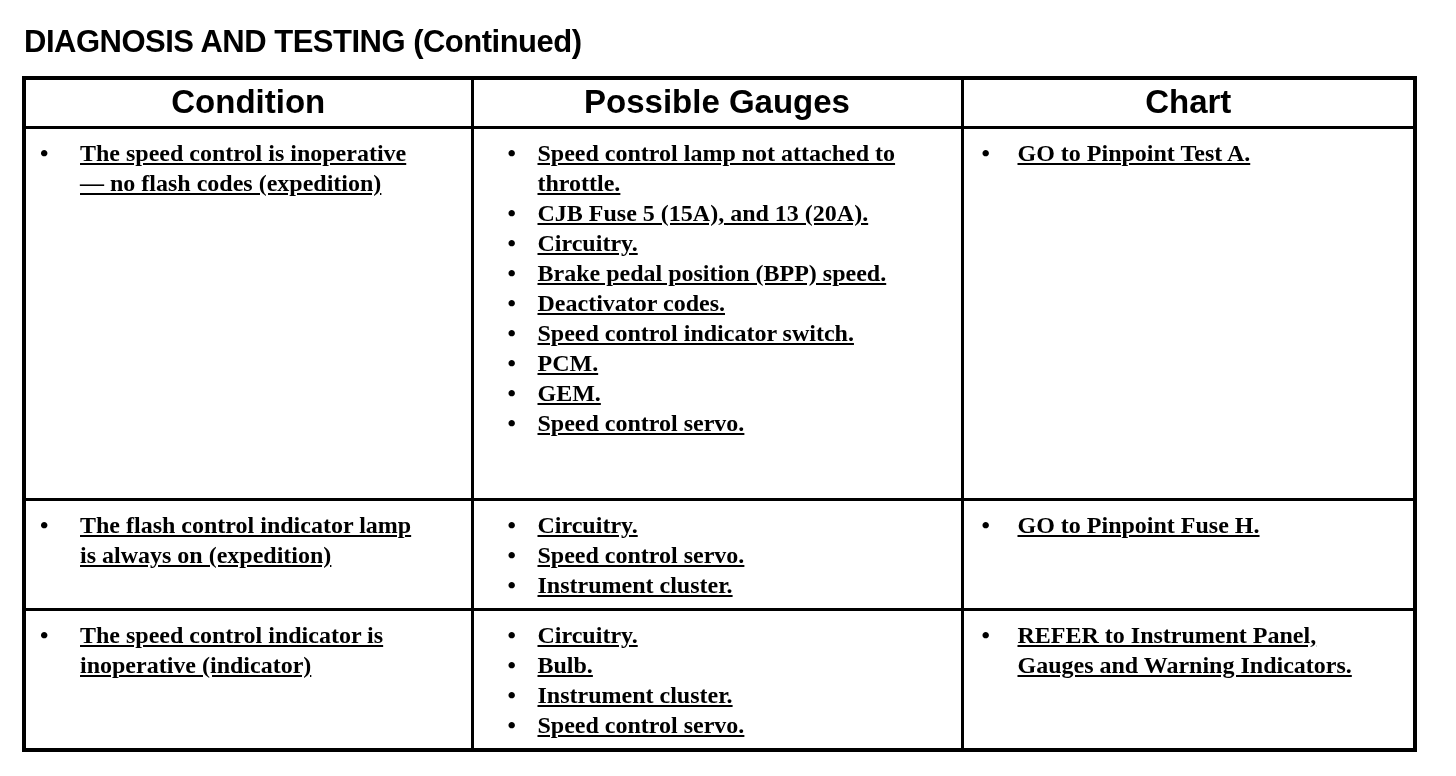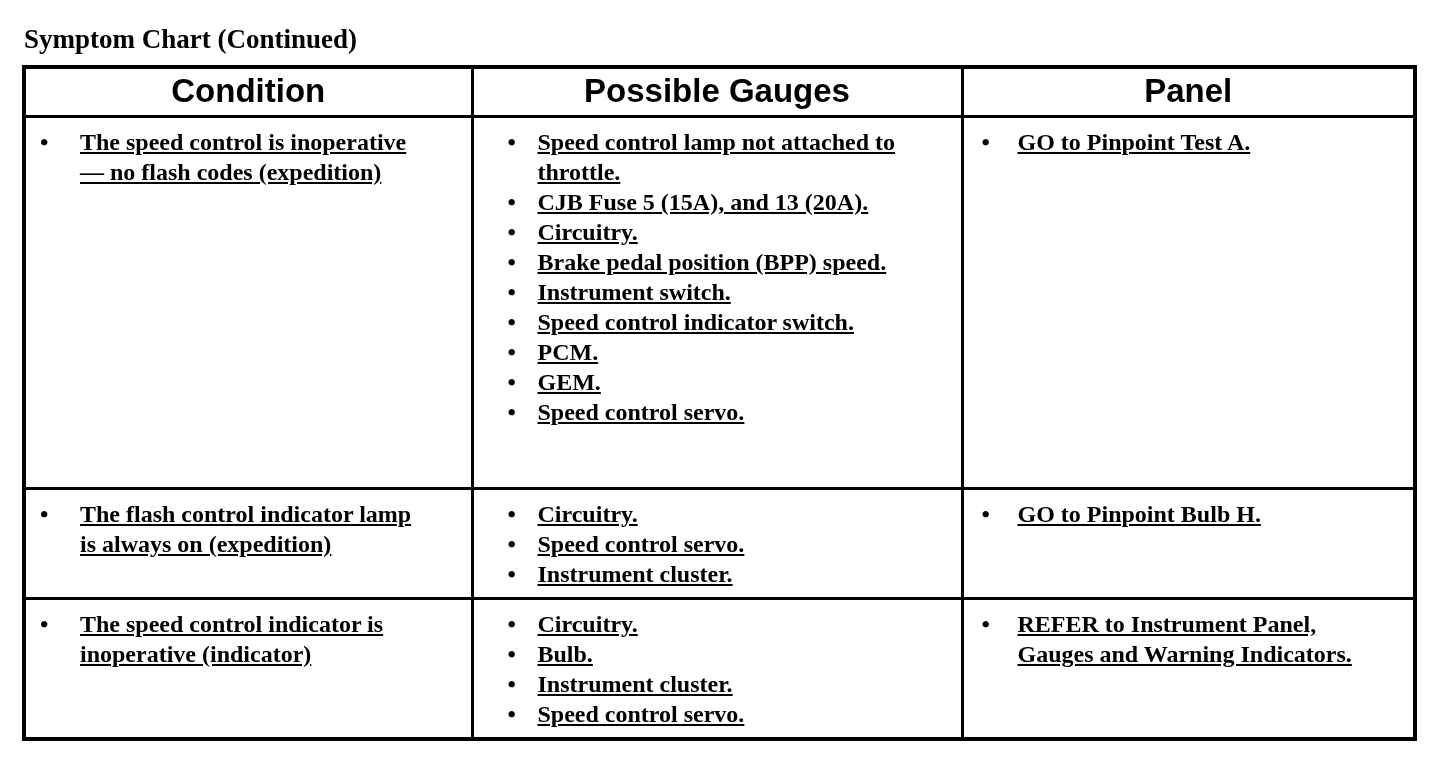--- a/index.html
+++ b/index.html
@@ -83,33 +83,33 @@
   td.src  { padding-left: 34px; padding-right: 18px; }
   td.src  .bullet { width: 30px; }
   td.act  { padding-left: 18px; padding-right: 60px; }
   td.act  .bullet { width: 36px; }
   .txt { flex: 1 1 auto; text-decoration: underline; }
 </style>
 </head>
 <body>
 
 <div class="page">
-  <h2 class="doc-subtitle">Symptom Chart (Continued)</h2>
+  <h1 class="doc-title">DIAGNOSIS AND TESTING (Continued)</h1>
 
   <table class="symptom-chart">
     <colgroup>
         <col class="c1">
         <col class="c2">
         <col class="c3">
       </colgroup>
     <thead>
       <tr>
         <th>Condition</th>
         <th>Possible Gauges</th>
-        <th>Panel</th>
+        <th>Chart</th>
       </tr>
     </thead>
     <tbody>
 
       <tr class="row-1">
         <td class="cond">
           <div class="li">
             <span class="bullet">•</span>
             <span class="txt">The speed control is inoperative — no flash codes (expedition)</span>
           </div>
@@ -126,21 +126,21 @@
           <div class="li">
               <span class="bullet">•</span>
               <span class="txt">Circuitry.</span>
             </div>
           <div class="li">
               <span class="bullet">•</span>
               <span class="txt">Brake pedal position (BPP) speed.</span>
             </div>
           <div class="li">
               <span class="bullet">•</span>
-              <span class="txt">Instrument switch.</span>
+              <span class="txt">Deactivator codes.</span>
             </div>
           <div class="li">
               <span class="bullet">•</span>
               <span class="txt">Speed control indicator switch.</span>
             </div>
           <div class="li">
               <span class="bullet">•</span>
               <span class="txt">PCM.</span>
             </div>
           <div class="li">
@@ -177,21 +177,21 @@
               <span class="txt">Speed control servo.</span>
             </div>
           <div class="li">
               <span class="bullet">•</span>
               <span class="txt">Instrument cluster.</span>
             </div>
         </td>
         <td class="act">
           <div class="li">
             <span class="bullet">•</span>
-            <span class="txt">GO to Pinpoint Bulb H.</span>
+            <span class="txt">GO to Pinpoint Fuse H.</span>
           </div>
         </td>
       </tr>
 
       <tr class="row-3">
         <td class="cond">
           <div class="li">
             <span class="bullet">•</span>
             <span class="txt">The speed control indicator is inoperative (indicator)</span>
           </div>

